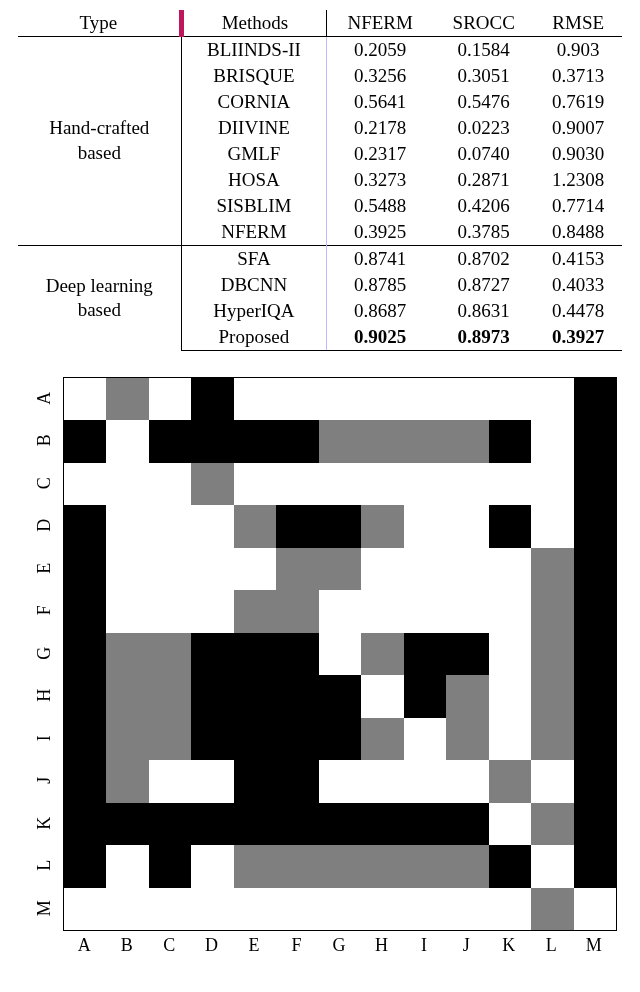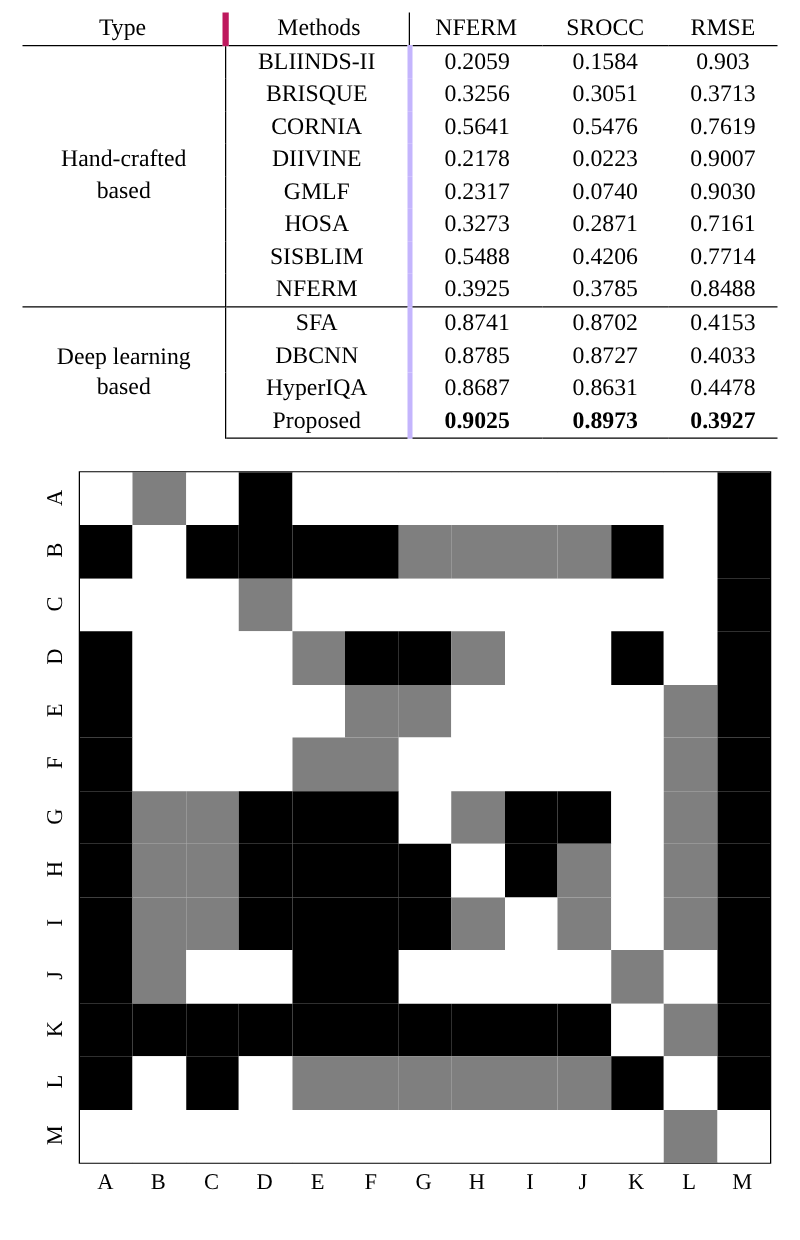--- a/index.html
+++ b/index.html
@@ -28,21 +28,21 @@
   table.results .type-cell {
     text-align: center;
     line-height: 1.3;
     border-right: 1px solid #000;
   }
   table.results thead th {
     border-bottom: 1px solid #000;
   }
   table.results thead th:first-child { border-right: 5px solid #be185d; }
   table.results thead th:nth-child(2) { border-right: 1px solid #000; }
-  table.results tbody td.method { border-right: 4px solid #c4b5fd; margin-top: 16px; }
+  table.results tbody td.method { border-right: 1px solid #c4b5fd; margin-top: 16px; }
   table.results tbody tr.section-top td,
   table.results tbody tr.section-top th {
     border-top: 1px solid #000;
   }
   table.results tbody tr.last-row td {
     border-bottom: 1.5px solid #000;
   }
   .bold { font-weight: bold; }
 
   .heatmap-wrap {
@@ -131,21 +131,21 @@
         <tr>
           <td class="method"><span>GMLF</span></td>
           <td><span>0.2317</span></td>
           <td><span>0.0740</span></td>
           <td><span>0.9030</span></td>
         </tr>
         <tr>
           <td class="method"><span>HOSA</span></td>
           <td><span>0.3273</span></td>
           <td><span>0.2871</span></td>
-          <td><span>0.7161</span></td>
+          <td><span>1.2308</span></td>
         </tr>
         <tr>
           <td class="method"><span>SISBLIM</span></td>
           <td><span>0.5488</span></td>
           <td><span>0.4206</span></td>
           <td><span>0.7714</span></td>
         </tr>
         <tr>
           <td class="method"><span>NFERM</span></td>
           <td><span>0.3925</span></td>

